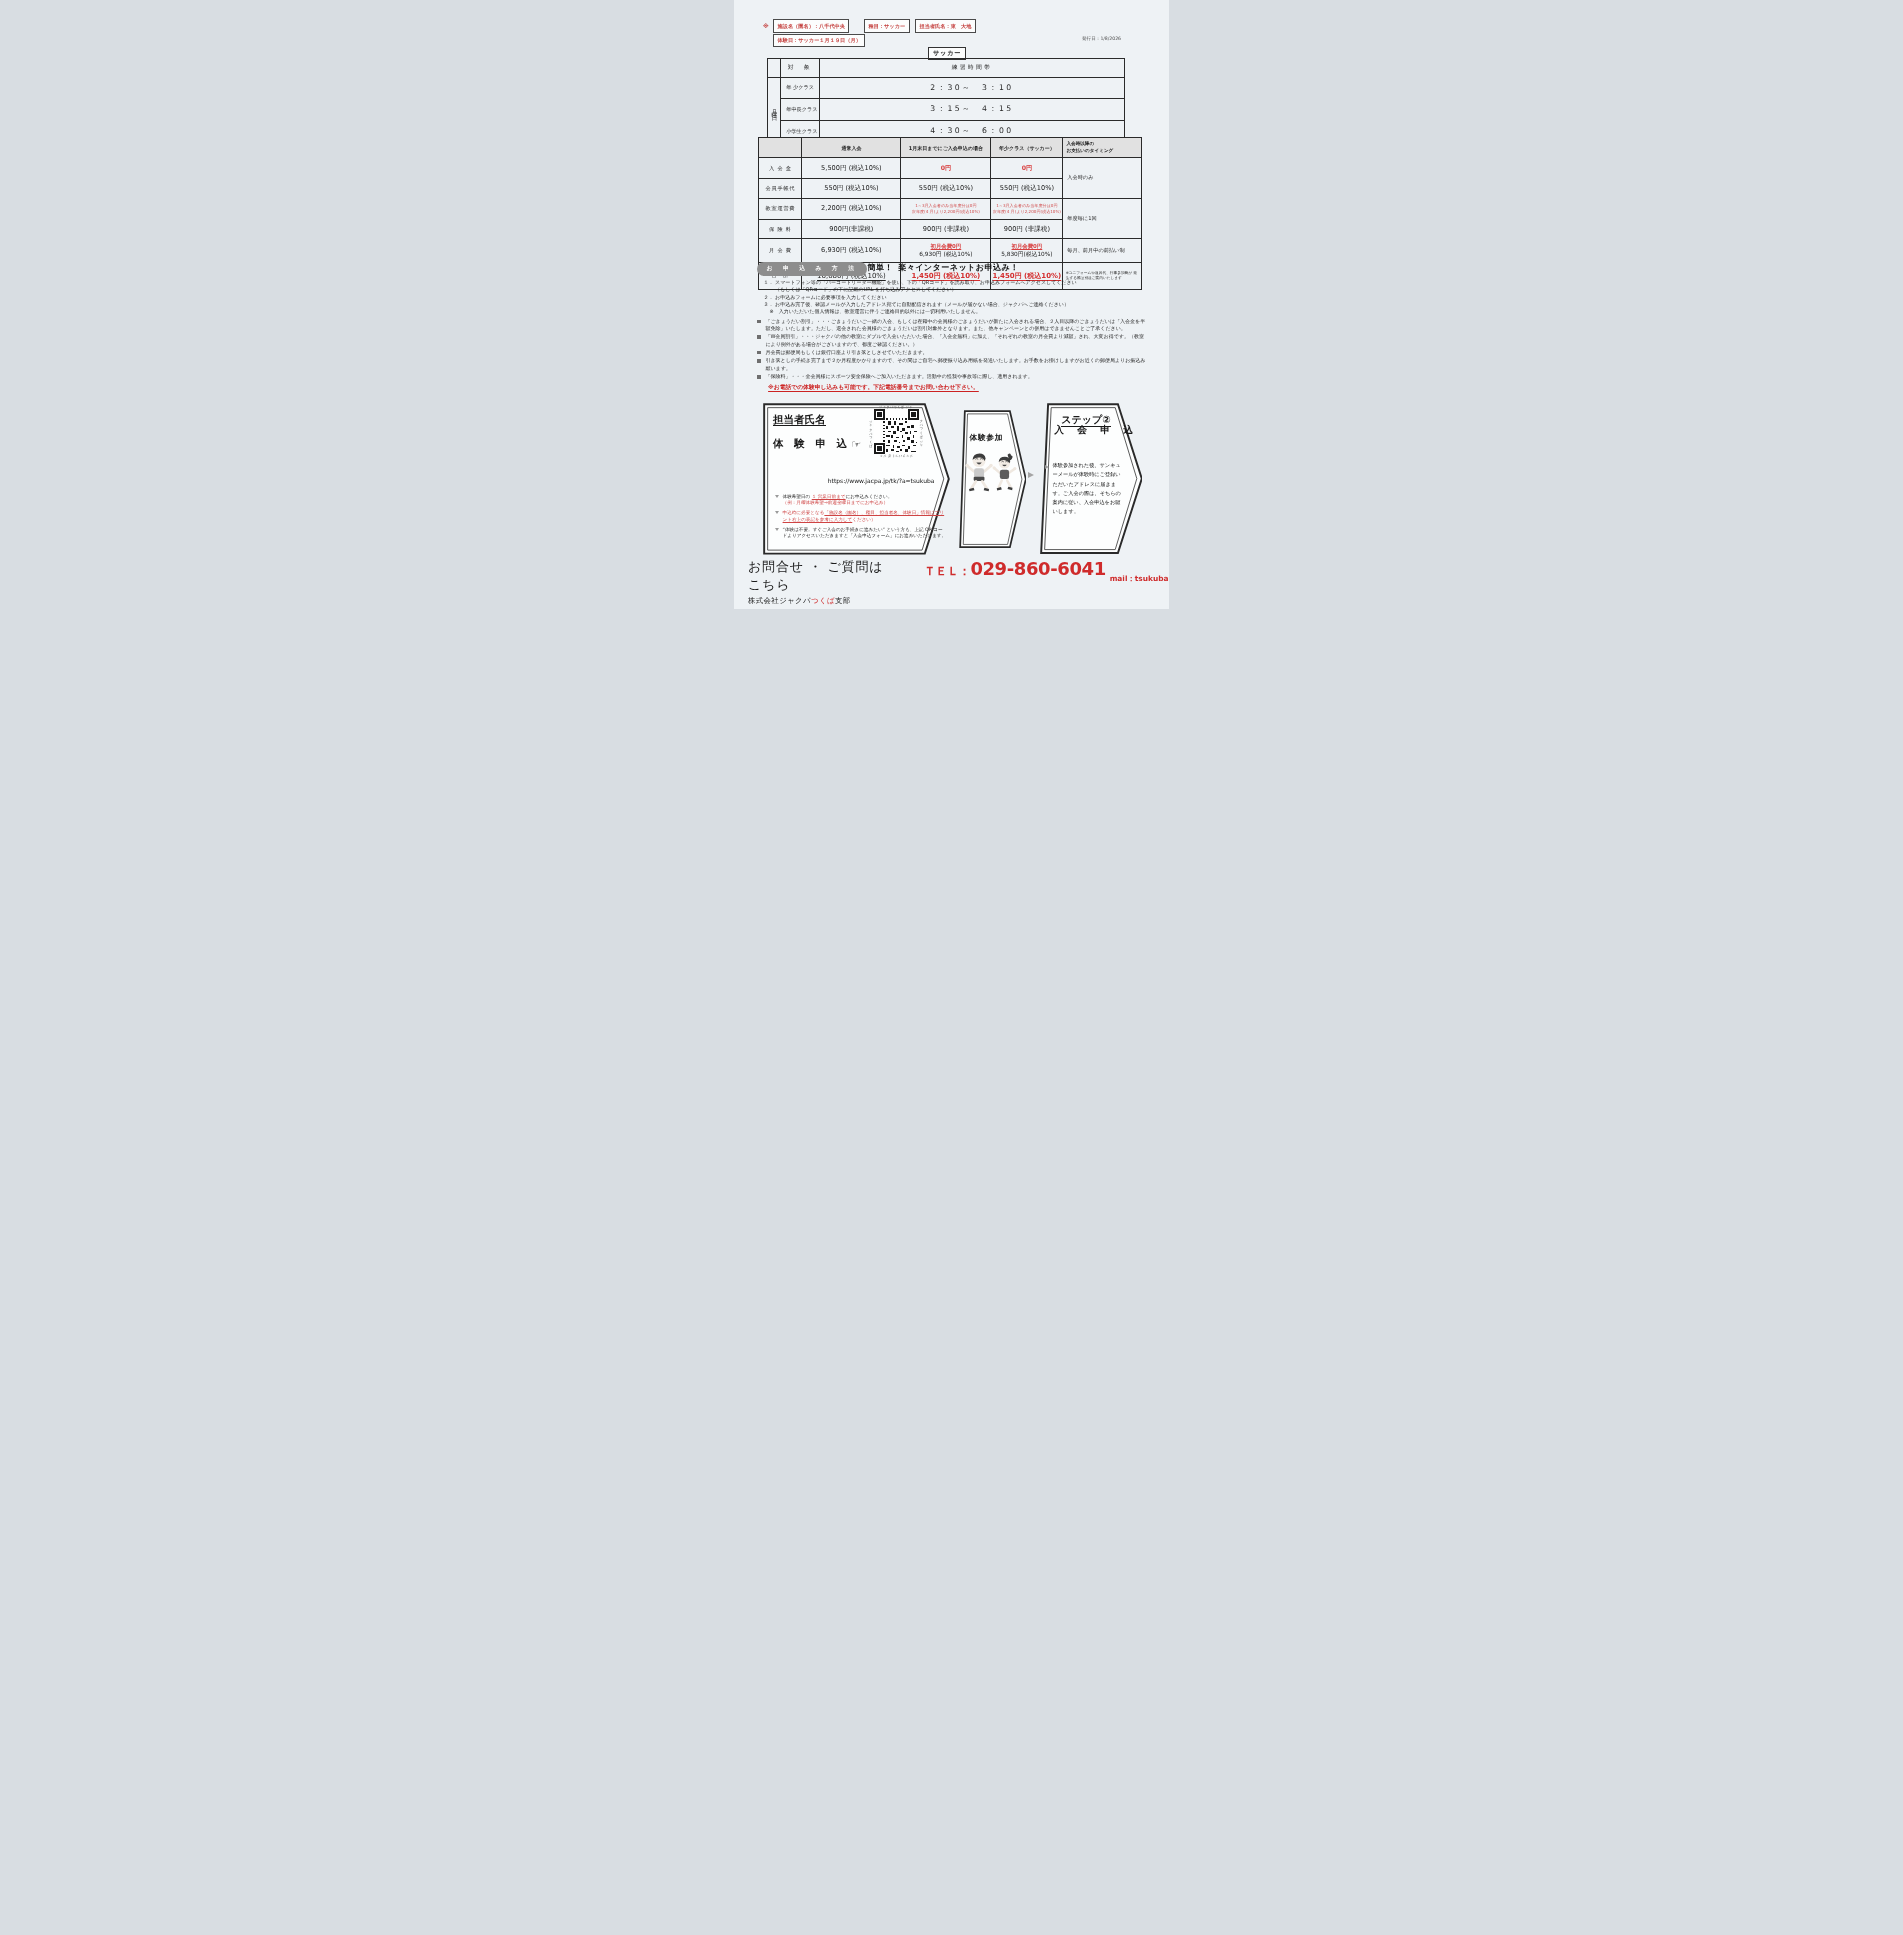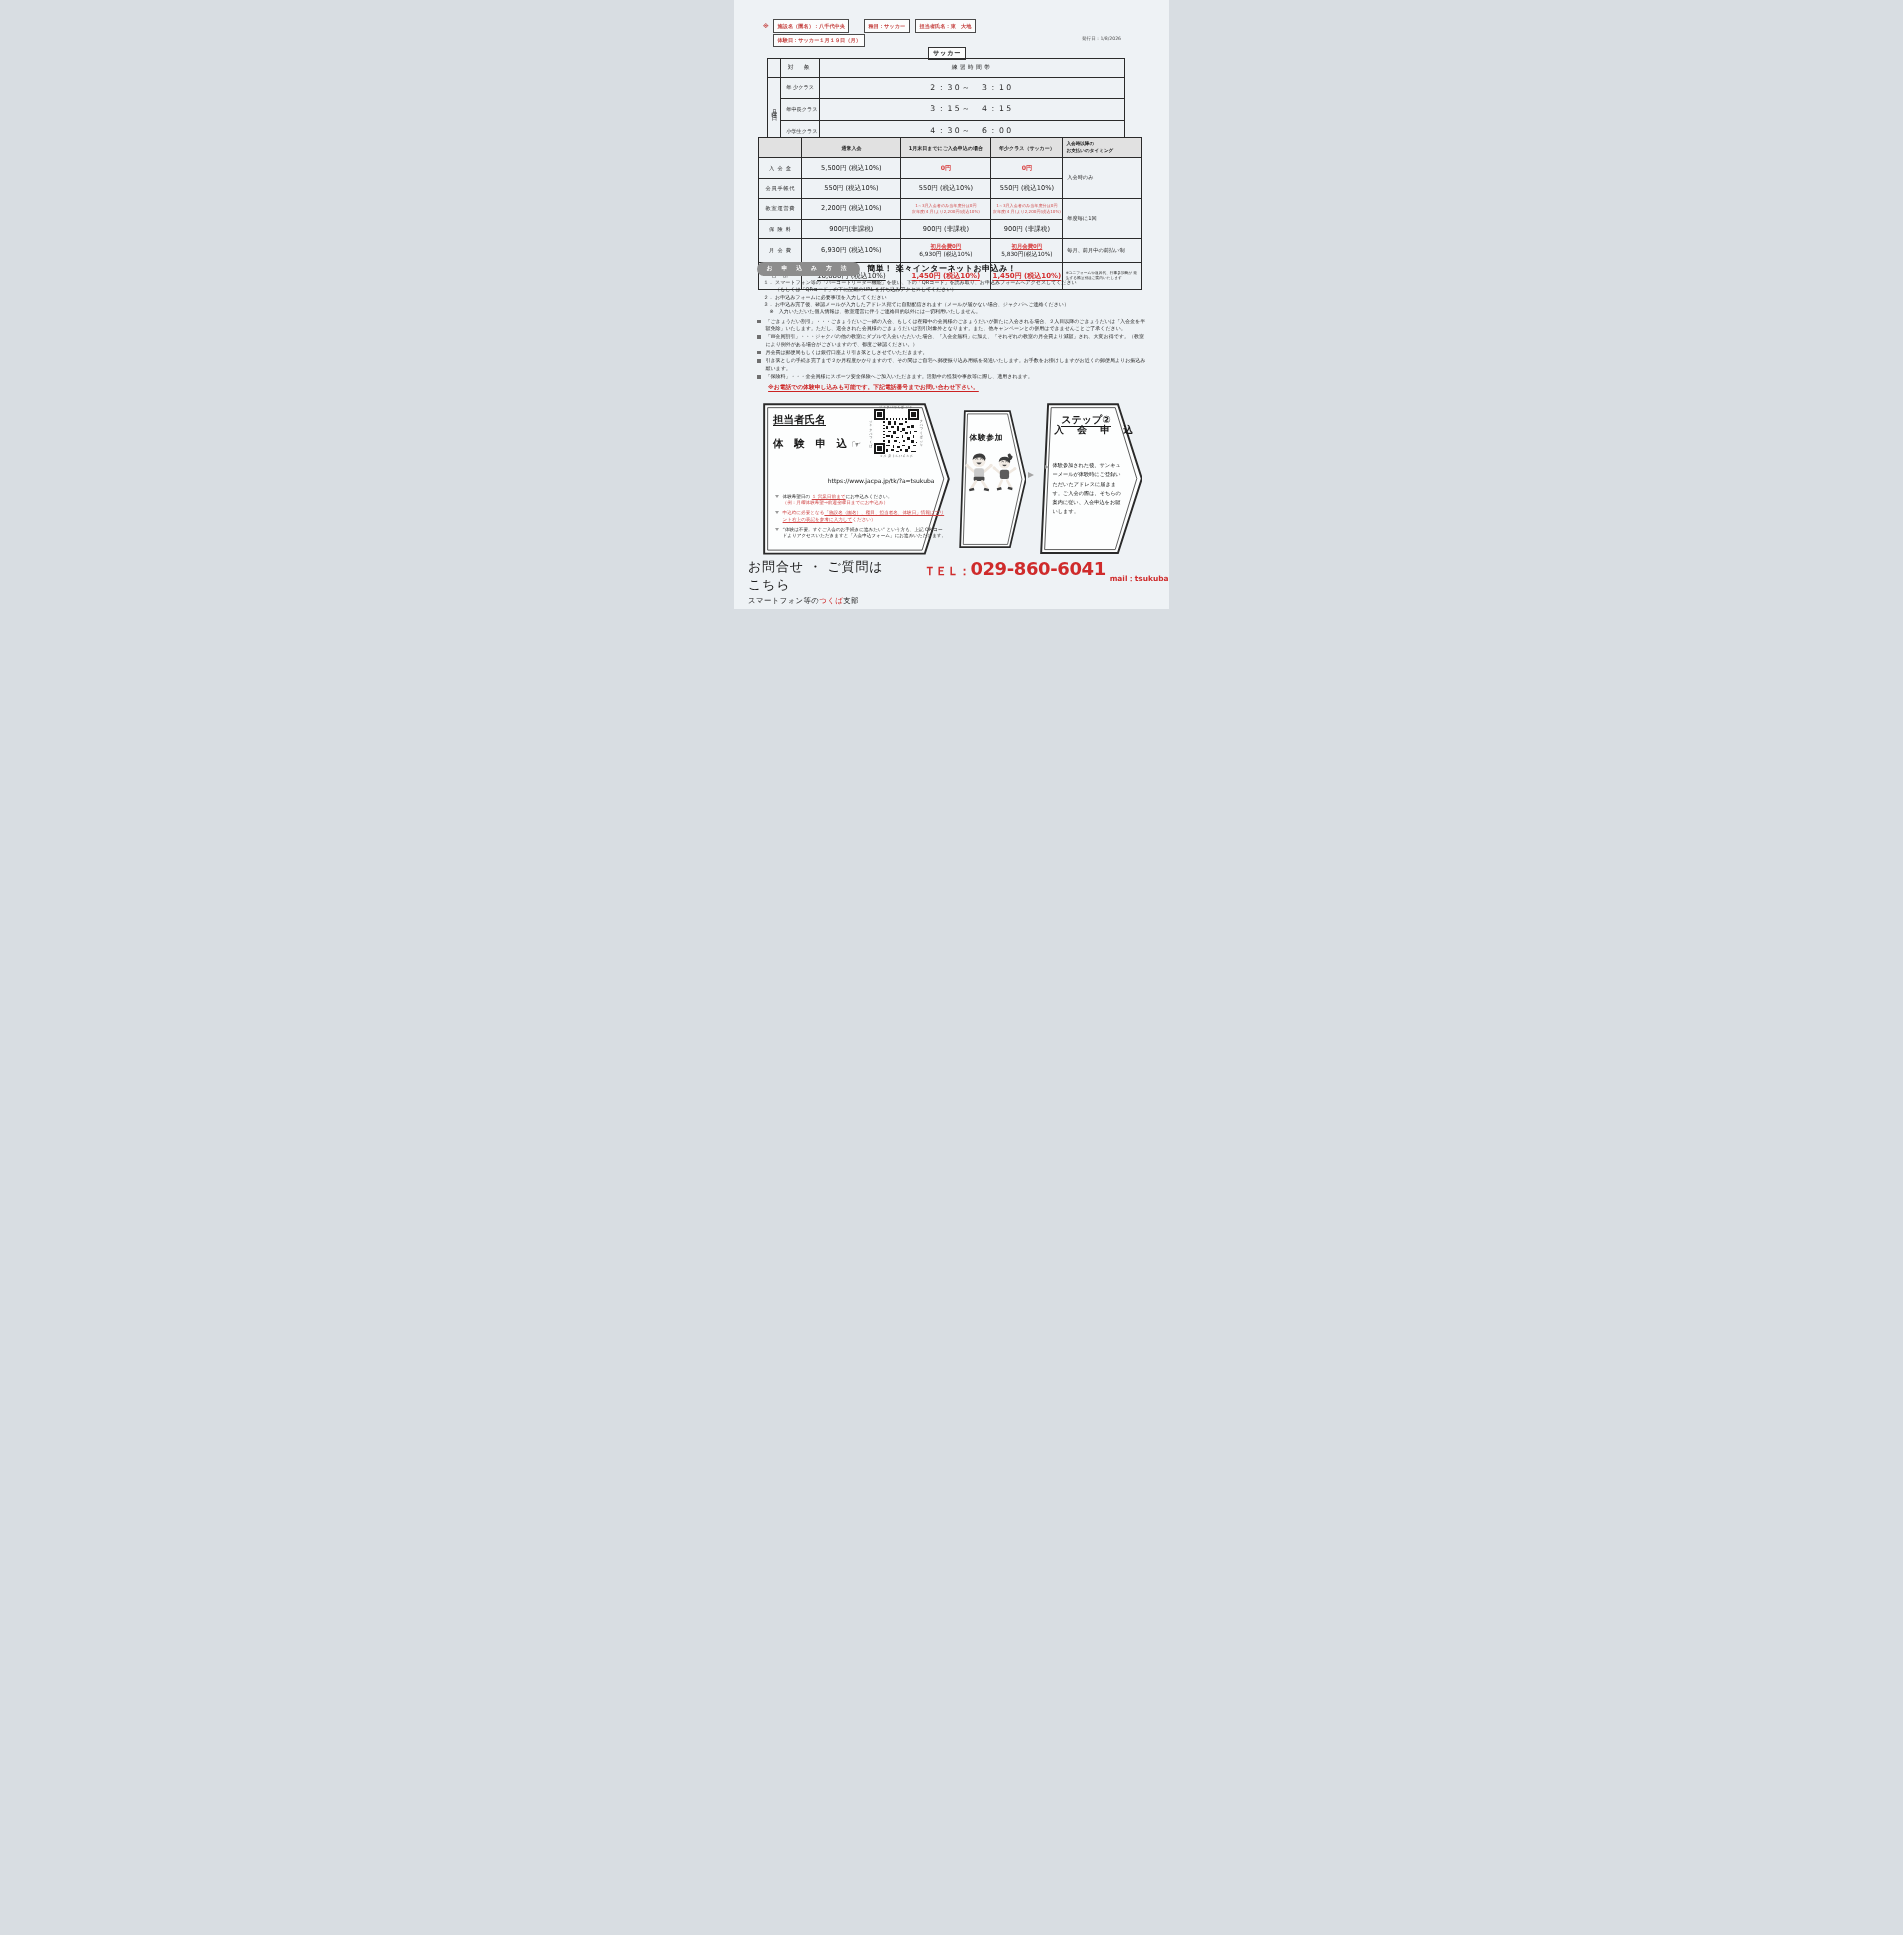--- a/index.html
+++ b/index.html
@@ -75,21 +75,21 @@
   .price .tot-n{font-size:7px;color:#222;text-decoration:underline;text-underline-offset:1.5px;}
   .price .tot-r{font-size:7px;color:#d42f2f;font-weight:700;text-decoration:underline;text-underline-offset:1.5px;}
   .price .extra-note{font-size:3.7px;line-height:1.45;text-align:left;padding:1.5px 2.3px;color:#2a2a2a;}
   .r-admission th,.r-admission td{height:18px;}
   .r-handbook th,.r-handbook td{height:16.6px;}
   .r-operation th,.r-operation td{height:18.6px;}
   .r-insurance th,.r-insurance td{height:16px;}
   .r-monthly th,.r-monthly td{height:21px;}
   
   .apply{position:absolute;left:22.5px;top:262px;width:392px;}
-  .apply-head{display:flex;align-items:center;gap:7px;}
+  .apply-head{display:flex;align-items:flex-start;font-family:Liberation Mono, monospace;}
   .badge{
     background:#8d8d8d;color:#fff;border-radius:7px;
     font-size:5.8px;font-weight:600;letter-spacing:3.5px;
     padding:2.3px 10px 2.7px;white-space:nowrap;
   }
   .headline{font-size:8.1px;font-weight:800;letter-spacing:0.4px;color:#111;}
   .steps{margin-top:3.1px;font-size:5px;line-height:1.45;}
   .step-line{display:flex;margin-left:7px;}
   .step-line .num{width:11.6px;flex:none;}
   .step-line.cont{margin-left:18.6px;}
@@ -479,21 +479,21 @@
       <div class="step-sub">入 会 申 込</div>
       <div class="tri2"></div>
       <div class="body">体験参加された後、サンキューメールが体験時にご登録いただいたアドレスに届きます。ご入会の際は、そちらの案内に従い、入会申込をお願いします。</div>
     </div>
   </div>
 
   <div class="footer">
     <div class="f-left">
       <div class="f-line1">お問合せ ・ ご質問はこちら</div>
       <div class="f-line2">
-        <span>スマートフォン等の</span><span class="em">つくば</span><span>支部</span>
+        <span>株式会社ジャクパ</span><span class="em">つくば</span><span>支部</span>
       </div>
       <div class="f-line3">（営業：月-金曜／9：00-18：00／土日祝休）</div>
     </div>
     <div class="f-tel">
       <span class="tel-label">ＴＥＬ：</span>
       <span class="tel-num">029-860-6041</span>
     </div>
     <div class="f-mail">mail：tsukuba@jacpa.co.jp</div>
   </div>
 

